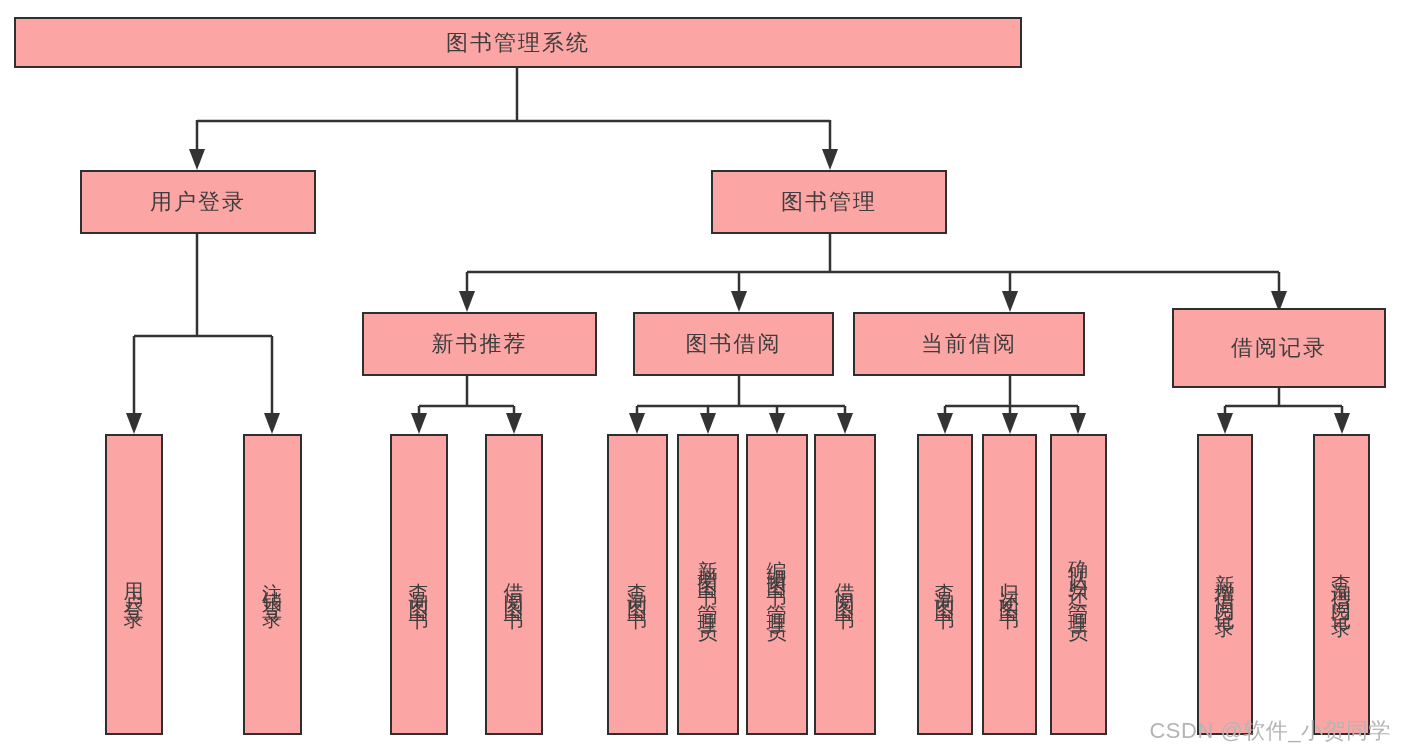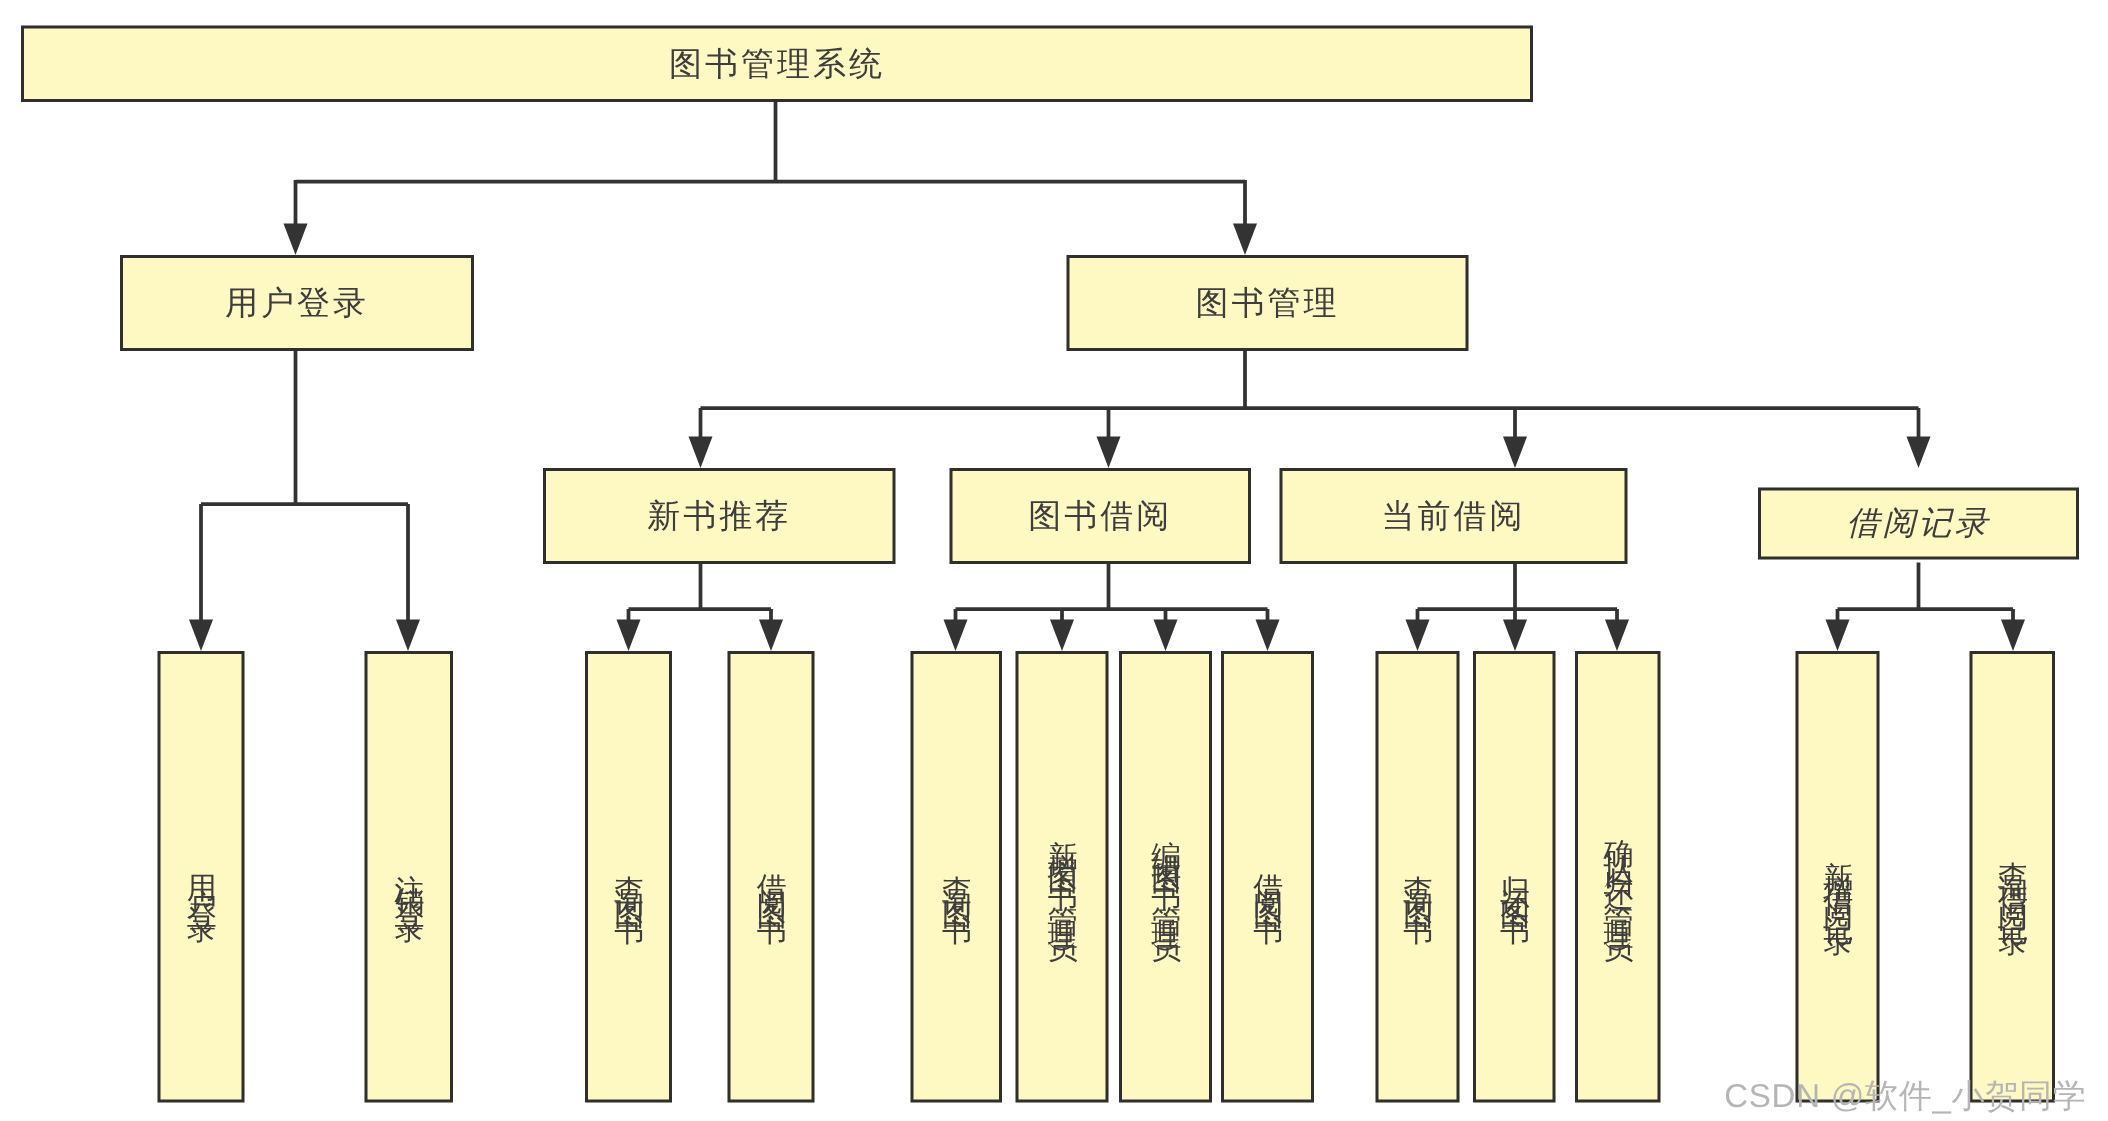--- a/index.html
+++ b/index.html
@@ -12,21 +12,21 @@
     overflow: hidden;
   }
   .connectors {
     position: absolute;
     left: 0; top: 0;
     width: 1405px; height: 747px;
   }
   .box {
     position: absolute;
     box-sizing: border-box;
-    background: #fef9c3;
+    background: #fca5a5;
     border: 2.5px solid #2f2f2f;
     display: flex;
     align-items: center;
     justify-content: center;
     color: #3d3d3d;
   }
   .box.h span {
     font-size: 22px;
     letter-spacing: 2px;
     white-space: nowrap;
@@ -46,25 +46,25 @@
     font-size: 22px;
     color: #b5b5b5;
     letter-spacing: 0.5px;
     z-index: 5;
     white-space: nowrap;
   }
 
   
   #n-root            { left: 14px;   top: 17px;  width: 1008px; height: 51px; }
   #n-user-login      { left: 80px;   top: 170px; width: 236px;  height: 64px; }
-  #n-book-mgmt       { left: 711px;  top: 170px; width: 268px;  height: 64px; }
+  #n-book-mgmt       { left: 711px;  top: 170px; width: 236px;  height: 64px; }
   #n-new-book        { left: 362px;  top: 312px; width: 235px;  height: 64px; }
   #n-book-borrow     { left: 633px;  top: 312px; width: 201px;  height: 64px; }
   #n-current-borrow  { left: 853px;  top: 312px; width: 232px;  height: 64px; }
-  #n-borrow-records  { left: 1172px; top: 325px; width: 214px;  height: 48px; font-style: italic; }
+  #n-borrow-records  { left: 1172px; top: 308px; width: 214px;  height: 80px; }
 
   #l-user-login   { left: 105px;  top: 434px; width: 58px; height: 301px; }
   #l-logout       { left: 243px;  top: 434px; width: 59px; height: 301px; }
   #l-nb-query     { left: 390px;  top: 434px; width: 58px; height: 301px; }
   #l-nb-borrow    { left: 485px;  top: 434px; width: 58px; height: 301px; }
   #l-bb-query     { left: 607px;  top: 434px; width: 61px; height: 301px; }
   #l-bb-add       { left: 677px;  top: 434px; width: 62px; height: 301px; }
   #l-bb-edit      { left: 746px;  top: 434px; width: 62px; height: 301px; }
   #l-bb-borrow    { left: 814px;  top: 434px; width: 62px; height: 301px; }
   #l-cb-query     { left: 917px;  top: 434px; width: 56px; height: 301px; }

